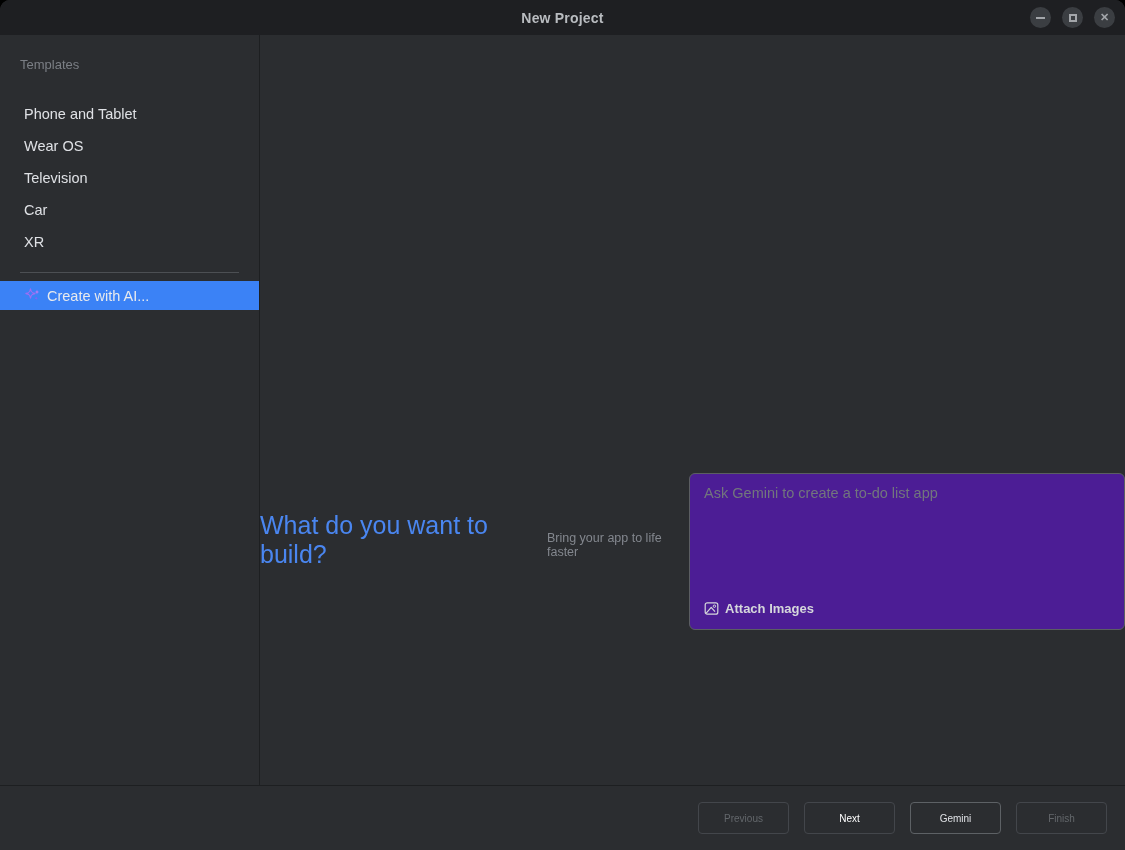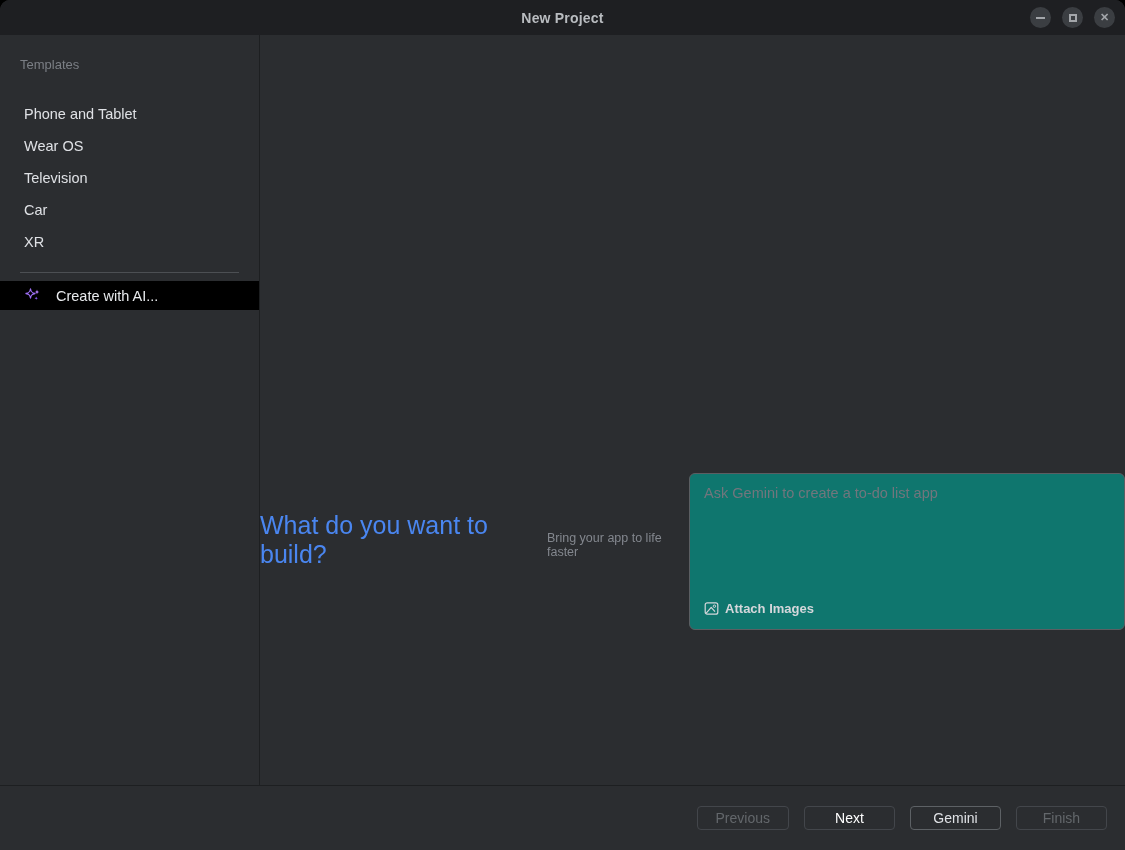--- a/index.html
+++ b/index.html
@@ -53,42 +53,42 @@
   .sidebar-item {
     height: 32px; display: flex; align-items: center;
     padding-left: 24px; color: #dfe1e5; font-size: 14.5px;
     cursor: pointer;
   }
   .sidebar-divider {
     border: none; border-top: 1px solid #4c4f53;
     margin: 14px 20px 8px 20px;
   }
   .sidebar-item.ai {
-    height: 29px; background: #000000; gap: 15px; color: #e8eaed;
+    height: 29px; background: #3b82f6; gap: 6px; color: #e8eaed;
   }
   .sidebar-item.ai .spark { display: flex; align-items: center; }
 
   
   .main {
     flex: 1 1 auto;
     display: flex; flex-direction: row; align-items: center;
     padding-top: 259px;
   }
   .main-heading {
     color: #4a86f0; font-size: 25px; font-weight: 400;
   }
   .main-subheading {
     color: #83878e; font-size: 12.5px; margin-top: 10px;
   }
   .prompt-box {
     margin-top: 24px;
     width: 458px; height: 157px;
     border: 1px solid #5b5e62; border-radius: 6px;
     position: relative;
-    background: #0f766e;
+    background: #4c1d95;
   }
   .prompt-box textarea {
     width: 100%; height: 112px;
     background: transparent; border: none; outline: none; resize: none;
     color: #d0d2d6; font-size: 14.5px;
     font-family: "Liberation Sans", "DejaVu Sans", sans-serif;
     padding: 11px 14px;
   }
   .prompt-box textarea::placeholder { color: #72767d; opacity: 1; }
   .attach-btn {
@@ -102,24 +102,24 @@
 
   
   .footer {
     flex: 0 0 65px; height: 65px;
     border-top: 1px solid #1d1f21;
     display: flex; align-items: center; justify-content: flex-end;
     gap: 15px; padding-right: 18px;
     background: #2b2d30;
   }
   .footer button {
-    min-width: 91px; height: 24px;
+    min-width: 91px; height: 32px;
     background: transparent;
     border: 1px solid #43464b; border-radius: 4px;
-    font-size: 14px; cursor: pointer;
+    font-size: 10px; cursor: pointer;
     font-family: "Liberation Sans", "DejaVu Sans", sans-serif;
     padding: 0 18px;
   }
   .footer button.disabled { color: #63676b; }
   .footer button.dim { color: #ffffff; }
   .footer button.primary-outline { color: #dfe1e5; border-color: #5d6165; }
 </style>
 </head>
 <body>
 

